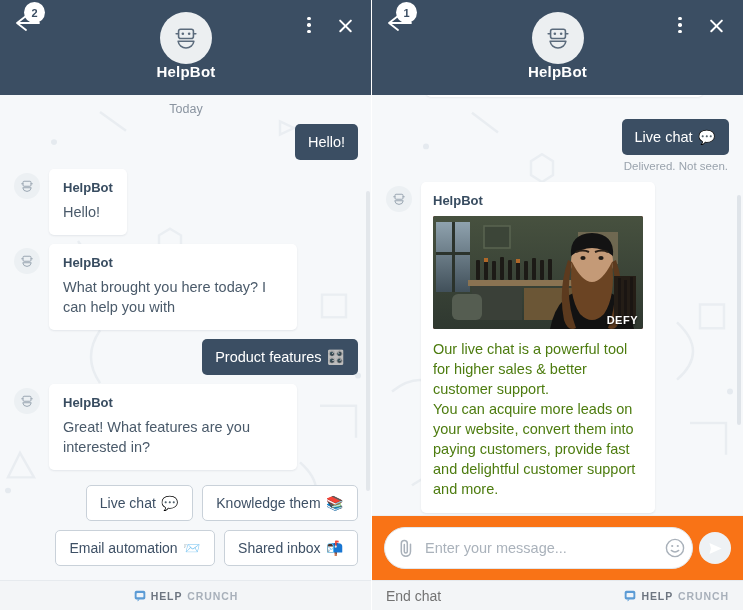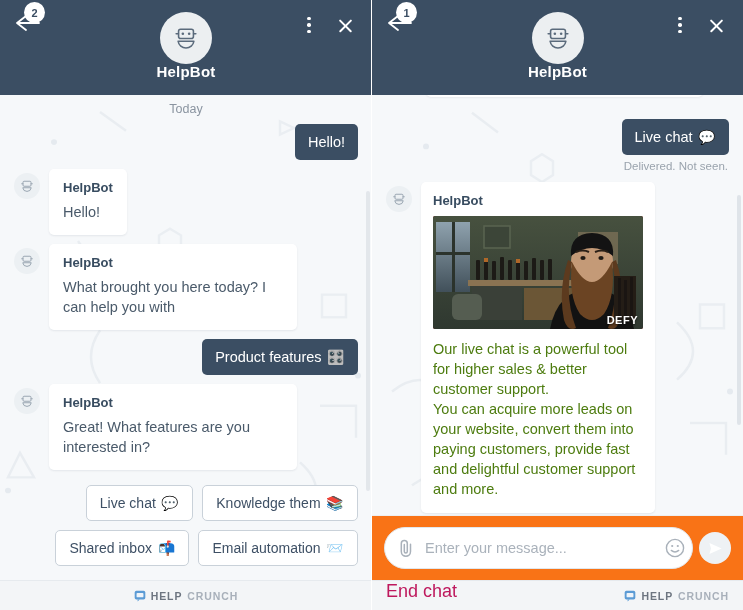--- a/index.html
+++ b/index.html
@@ -187,32 +187,32 @@
     box-shadow: 0 1px 2px rgba(40,55,75,0.07);
     z-index: 1;
   }
 
   
   .brand-bar {
     flex: 0 0 auto;
     height: 30px;
     background: #f3f5f7;
     border-top: 1px solid #e6eaee;
-    display: flex; justify-content: center;
+    display: flex; align-items: center; justify-content: center;
     gap: 5px;
   }
   .brand-bar.with-end { justify-content: space-between; padding: 0 14px; }
   .brand {
     display: inline-flex; align-items: center; gap: 5px;
     font-size: 10.5px; letter-spacing: 0.9px; font-weight: bold;
   }
   .brand .b1 { color: #6d7580; }
   .brand .b2 { color: #a8b0ba; }
   .brand svg { width: 12px; height: 12px; display:block; }
-  .end-chat { font-size: 18px; color: #be185d; cursor: pointer; }
+  .end-chat { font-size: 14px; color: #737373; cursor: pointer; }
 
   .composer {
     flex: 0 0 auto;
     background: #f97316;
     border-top: 1px solid #eceff2;
     padding: 11px 12px;
     display: flex; align-items: center;
   }
   .composer-inner {
     flex: 1 1 auto;
@@ -380,26 +380,26 @@
         <div class="qr-wrap">
           <div class="qr-btn">
             <span>Live chat</span>
             <span class="emoji">💬</span>
           </div>
           <div class="qr-btn">
             <span>Knowledge them</span>
             <span class="emoji">📚</span>
           </div>
           <div class="qr-btn">
+            <span>Email automation</span>
+            <span class="emoji">📨</span>
+          </div>
+          <div class="qr-btn">
             <span>Shared inbox</span>
             <span class="emoji">📬</span>
-          </div>
-          <div class="qr-btn">
-            <span>Email automation</span>
-            <span class="emoji">📨</span>
           </div>
         </div>
 
       </div>
     </div>
 
     <div class="brand-bar">
       <span class="brand">
         <svg viewBox="0 0 14 14">
           <rect x="0.8" y="1" width="12.4" height="10" rx="2" fill="#5b9bd5"></rect>

